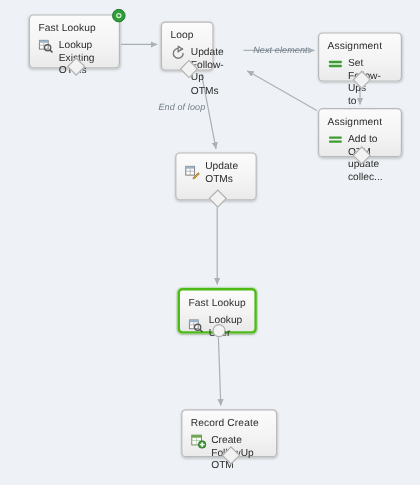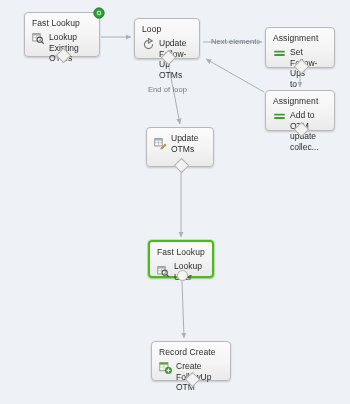--- a/index.html
+++ b/index.html
@@ -104,20 +104,21 @@
     height: 12px;
   }
 
   
   .edge-label {
     position: absolute;
     font-size: 7.5px;
     color: #6e7b86;
     white-space: nowrap;
     letter-spacing: .1px;
+    font-style: italic;
   }
 </style>
 </head>
 <body>
 
 <div id="canvas">
 
   <svg id="wires" viewBox="0 0 350 404" xmlns="http://www.w3.org/2000/svg">
     <defs>
       <marker id="arrow" markerWidth="7" markerHeight="7" refX="5.4" refY="2.6" orient="auto" markerUnits="userSpaceOnUse">
@@ -135,21 +136,21 @@
 
     <path d="M168,62 L180,124" stroke="#a8b0b8" stroke-width="1" fill="none" marker-end="url(#arrow)"></path>
 
     <path d="M181,170 L181,237" stroke="#a8b0b8" stroke-width="1" fill="none" marker-end="url(#arrow)"></path>
 
     <path d="M182,281 L184,338" stroke="#a8b0b8" stroke-width="1" fill="none" marker-end="url(#arrow)"></path>
   </svg>
 
   <div class="edge-label" style="left:211px; top:37px;">Next element</div>
 
-  <div class="edge-label" style="left:148px; top:85px;">End of loop</div>
+  <div class="edge-label" style="left:132px; top:85px;">End of loop</div>
 
   <div class="node" style="left:24px; top:12px; width:76px; height:45px;">
     <div class="node-title">Fast Lookup</div>
     <div class="node-body">
       <svg class="icon" viewBox="0 0 16 16">
         <rect x="1" y="2" width="9" height="9" fill="#ffffff" stroke="#7d7d7d" stroke-width="1"></rect>
         <rect x="1" y="2" width="9" height="2.4" fill="#9ab3c9"></rect>
         <line x1="1" y1="7" x2="10" y2="7" stroke="#a8a8a8" stroke-width="0.8"></line>
         <line x1="5.5" y1="4.4" x2="5.5" y2="11" stroke="#a8a8a8" stroke-width="0.8"></line>
         <circle cx="9.5" cy="9.5" r="3.2" fill="none" stroke="#555" stroke-width="1.3"></circle>
@@ -159,21 +160,21 @@
 Existing OTMs</div>
     </div>
     <svg class="start-badge" viewBox="0 0 16 16">
       <circle cx="8" cy="8" r="7" fill="#2e9e3a" stroke="#1d7026" stroke-width="1"></circle>
       <circle cx="8" cy="8" r="3" fill="#d6f2cf"></circle>
       <circle cx="8" cy="8" r="1.6" fill="#2e9e3a"></circle>
     </svg>
     <span class="handle-diamond"></span>
   </div>
 
-  <div class="node" style="left:134px; top:18px; width:66px; height:41px;">
+  <div class="node" style="left:134px; top:18px; width:44px; height:41px;">
     <div class="node-title">Loop</div>
     <div class="node-body">
       <svg class="icon" viewBox="0 0 16 16">
         <path d="M13,8 A5,5 0 1 1 8,3 L8,0.6 L12,3.4 L8,6.2 L8,4.4" fill="none" stroke="#7a7a7a" stroke-width="1.4" stroke-linecap="round"></path>
         <path d="M11.2,2.1 L13.6,3.6 L11.2,5.1 z" fill="#7a7a7a"></path>
       </svg>
       <div class="node-label">Update Follow-
 Up OTMs</div>
     </div>
     <span class="handle-diamond"></span>

